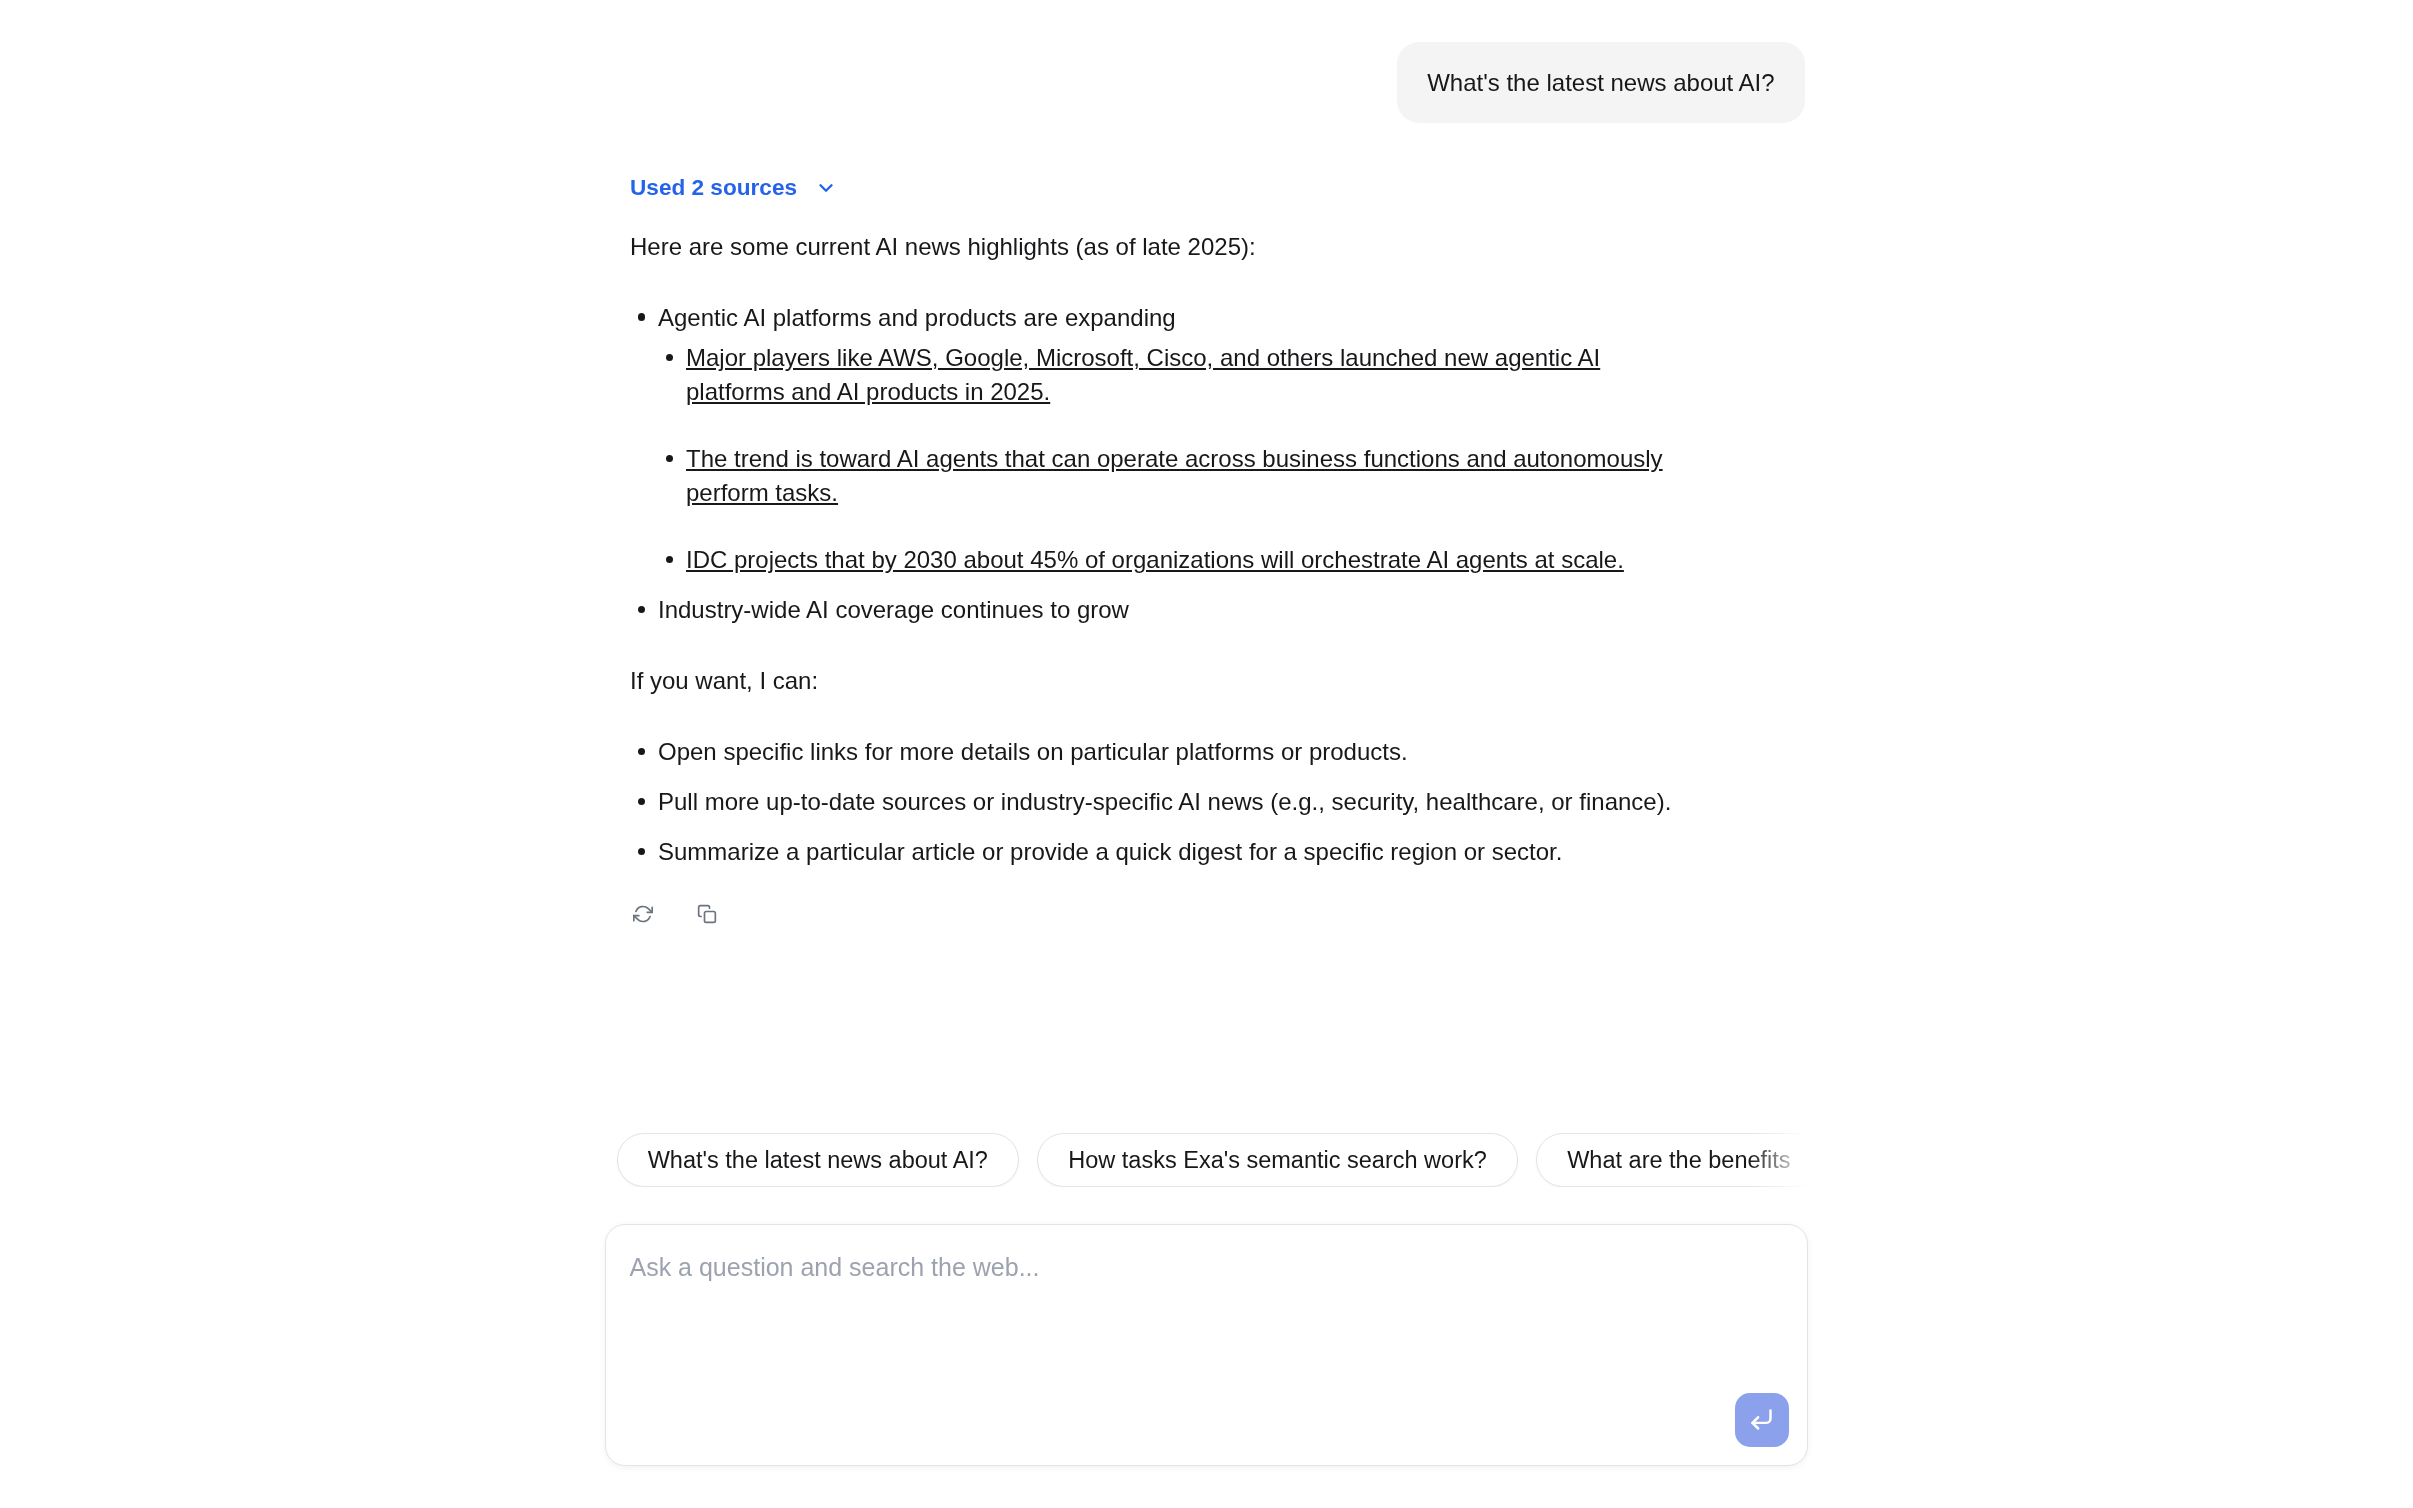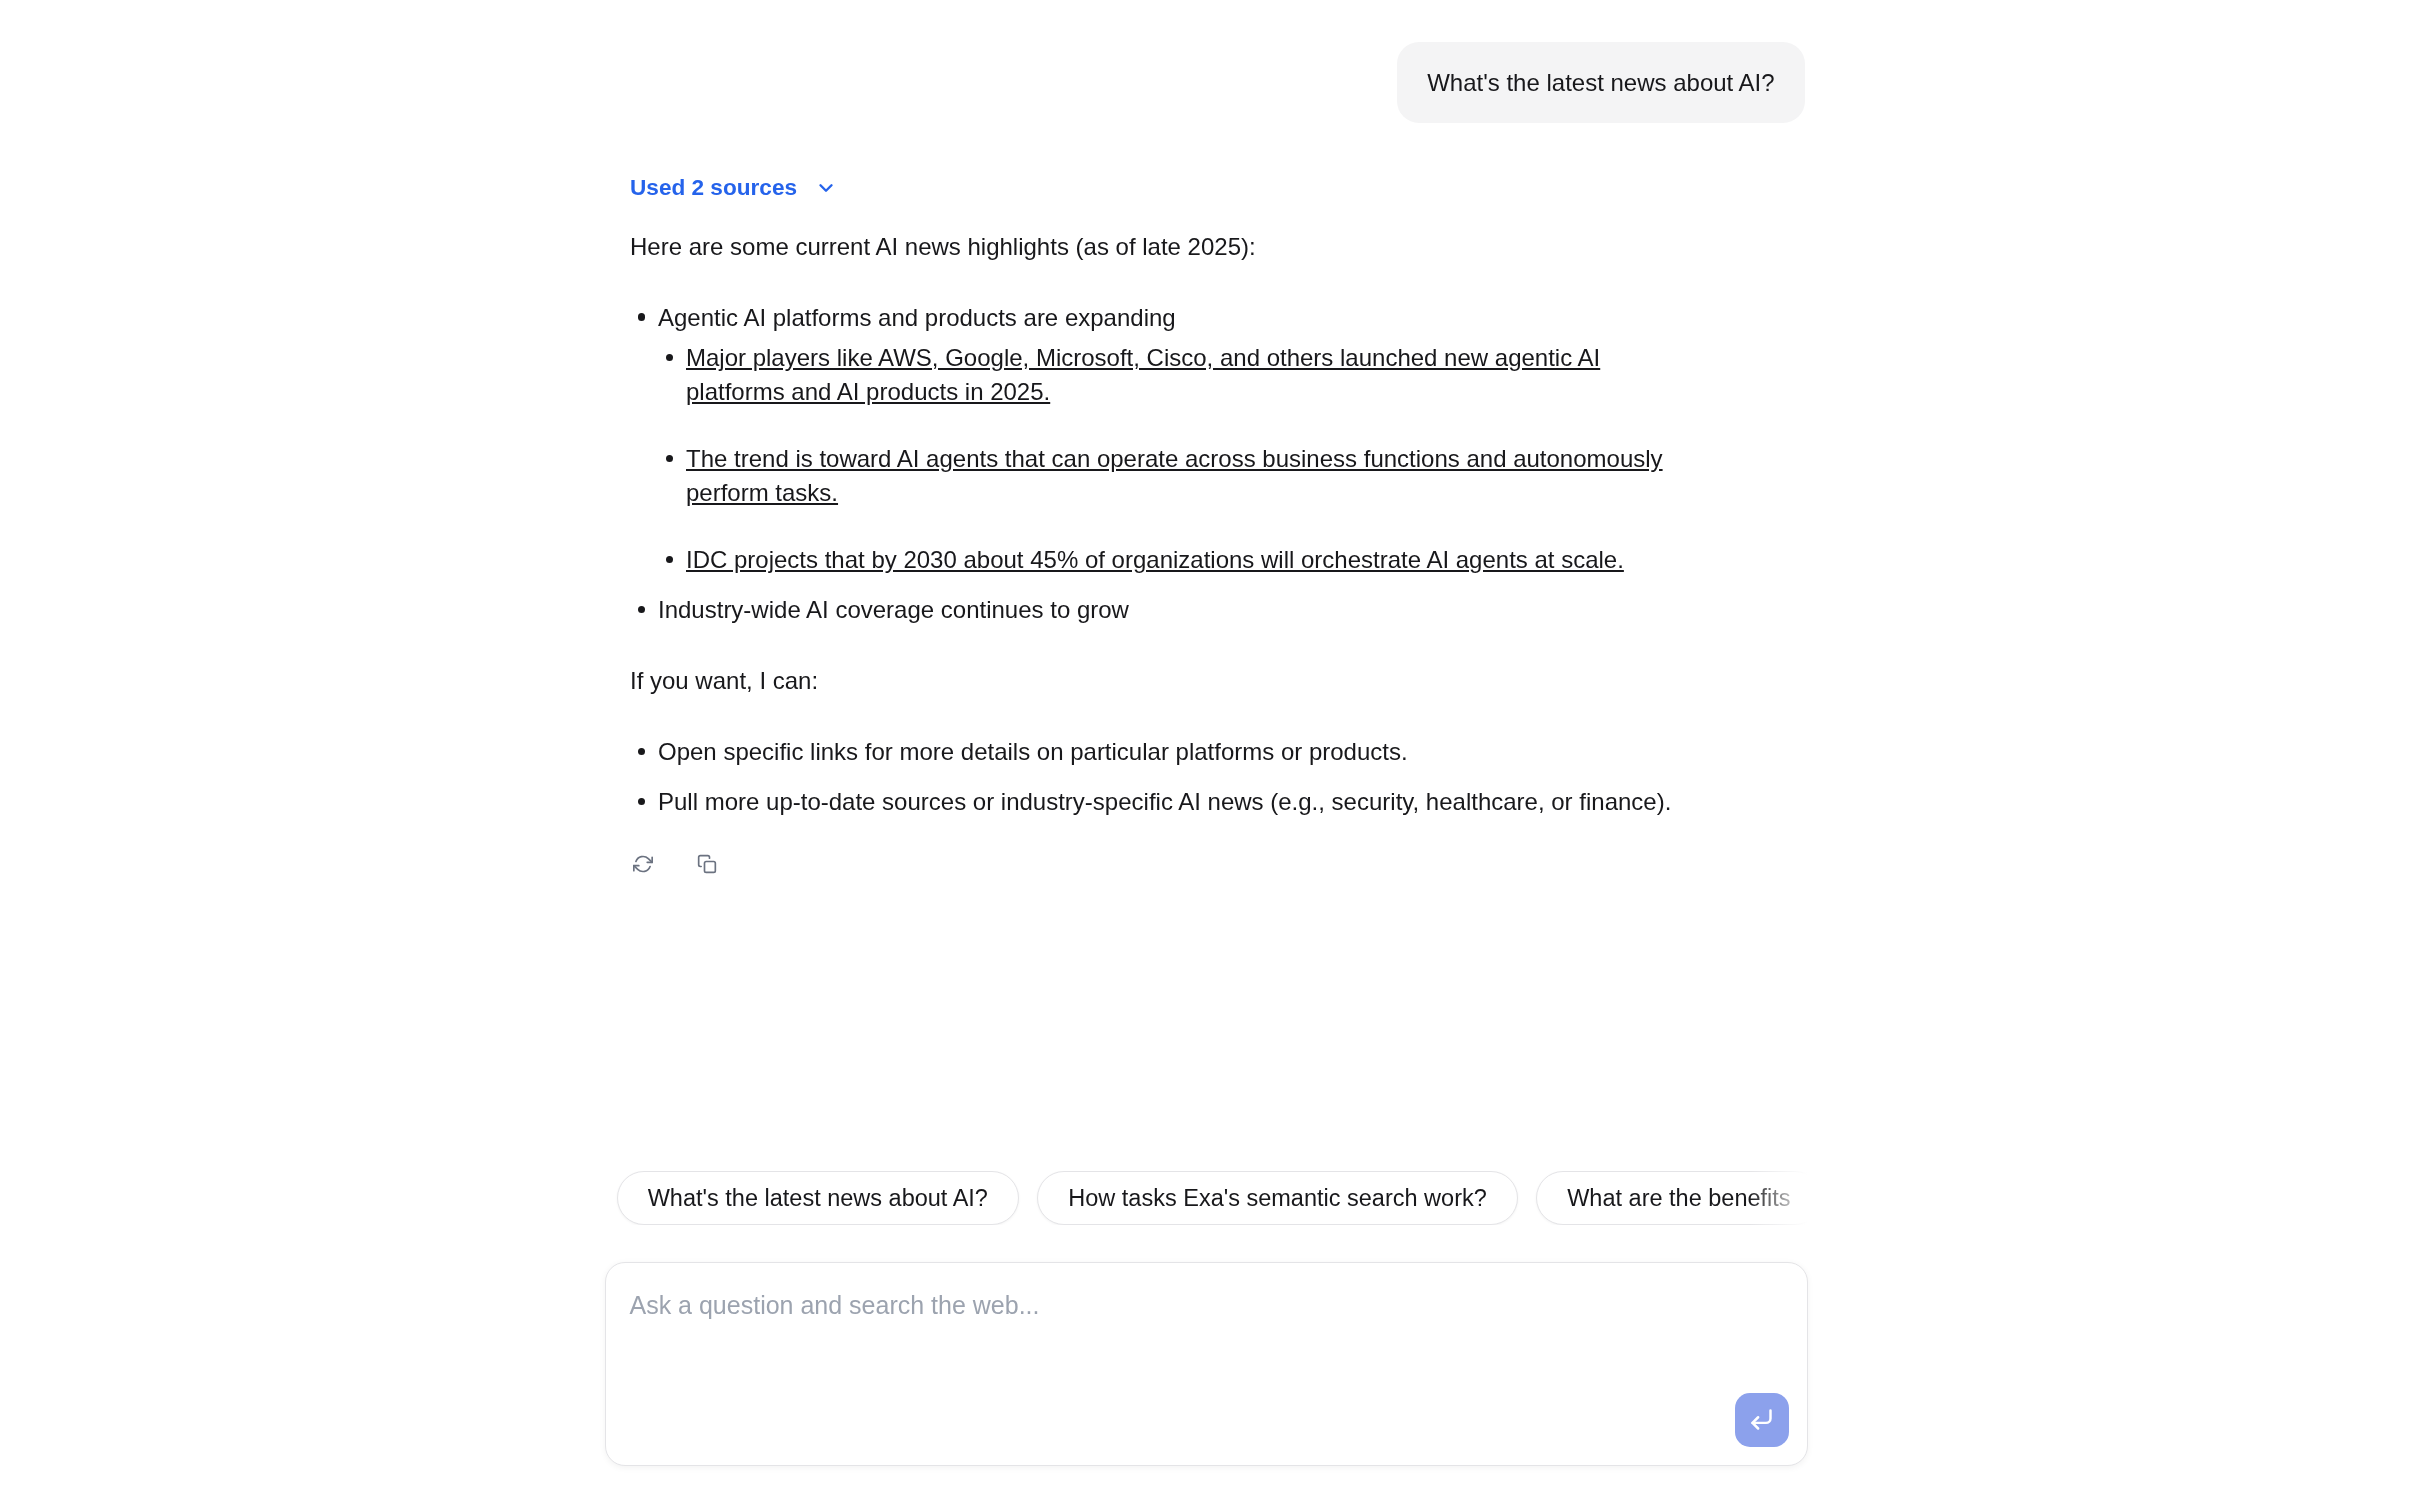--- a/index.html
+++ b/index.html
@@ -88,21 +88,21 @@
     cursor: pointer;
   }
   .chips-fade {
     position: absolute; right: 0; top: 0; bottom: 0; width: 59px;
     background: linear-gradient(to right, rgba(255,255,255,0), #ffffff);
     pointer-events: none;
   }
 
   .composer {
     position: relative;
-    height: 204px;
+    height: 242px;
     background: #ffffff;
     border: 1.7px solid #e4e4e7;
     border-radius: 20px;
     box-shadow: 0 1.7px 6.7px rgba(0,0,0,0.05);
   }
   .composer textarea {
     width: 100%; height: 100%;
     border: none; outline: none; resize: none;
     background: transparent;
     padding: 25px 92px 25px 23.5px;
@@ -158,20 +158,21 @@
           <li>
             <span>Industry-wide AI coverage continues to grow</span>
           </li>
         </ul>
 
         <p>If you want, I can:</p>
 
         <ul>
           <li>Open specific links for more details on particular platforms or products.</li>
           <li>Pull more up-to-date sources or industry-specific AI news (e.g., security, healthcare, or finance).</li>
+          <li>Summarize a particular article or provide a quick digest for a specific region or sector.</li>
         </ul>
       </div>
 
       <div class="actions">
         <button class="icon-btn">
           <span style="display:inline-flex;">
             <svg class="stroke-icon" viewBox="0 0 24 24">
               <polyline points="23 4 23 10 17 10"></polyline>
               <polyline points="1 20 1 14 7 14"></polyline>
               <path d="M3.51 9a9 9 0 0 1 14.85-3.36L23 10M1 14l4.64 4.36A9 9 0 0 0 20.49 15"></path>

